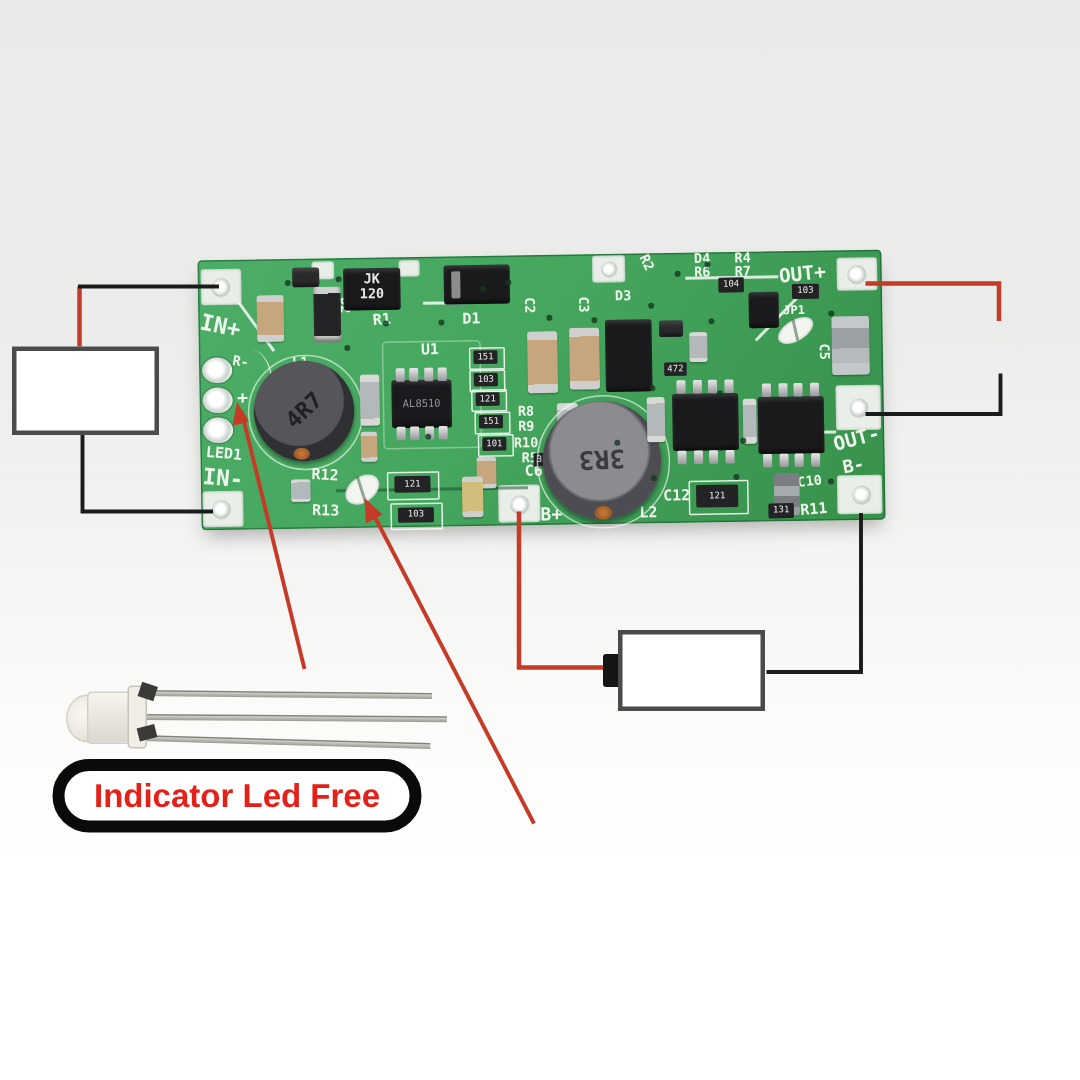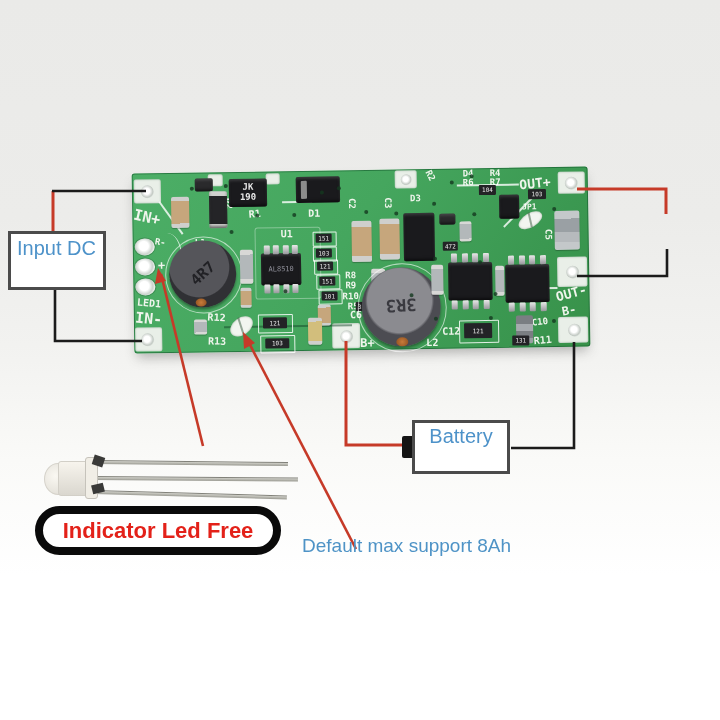--- a/index.html
+++ b/index.html
@@ -104,21 +104,21 @@
     <div class="trace" style="left:406px;top:26px;width:48px;transform:rotate(135deg);"></div>
     <div class="trace" style="left:325px;top:16px;width:62px;"></div>
     <div class="trace" style="left:400px;top:120px;width:24px;"></div>
     <div class="trace" style="left:150px;top:30px;width:30px;"></div>
     <div class="trace" style="left:90px;top:154px;width:128px;background:rgba(20,70,40,.5);height:2px;"></div>
     <div style="position:absolute;left:20px;top:60px;width:28px;height:46px;border-right:1.5px solid rgba(255,255,255,.75);border-radius:50%;"></div>
 
     <div class="ic" style="left:97px;top:7px;width:38px;height:28px;">
       <div style="position:absolute;width:100%;top:3px;text-align:center;color:#e8e8e8;font-size:9px;font-weight:bold;font-family:'DejaVu Sans Mono',monospace;line-height:10px;">
         <div>JK</div>
-        <div>190</div>
+        <div>120</div>
       </div>
     </div>
     <div class="ic" style="left:164px;top:6px;width:44px;height:26px;">
         <div style="position:absolute;left:5px;top:4px;width:6px;height:18px;background:#8c8c8c;border-radius:1px;"></div>
       </div>
     <div class="ic" style="left:63px;top:6px;width:18px;height:13px;background:#2a2a2c;"></div>
     <div class="captan" style="left:39px;top:24px;width:18px;height:31px;"></div>
     <div class="ic" style="left:77px;top:19px;width:18px;height:37px;background:linear-gradient(180deg,#cfcfcd 0 12%,#242427 12% 88%,#cfcfcd 88%);"></div>
 
     <div style="position:absolute;left:32px;top:64px;width:75px;height:75px;border:1.5px solid rgba(255,255,255,.6);border-radius:50%;"></div>
@@ -267,39 +267,36 @@
     <path d="M577,276 H667 V249" stroke="#1b1b1b" stroke-width="2.6" fill="none"></path>
     <path d="M346,341 V445 H403" stroke="#c63a28" stroke-width="3" fill="none"></path>
     <path d="M574,342 V448 H511" stroke="#1b1b1b" stroke-width="2.6" fill="none"></path>
     <path d="M203,446 L161,274" stroke="#c63a28" stroke-width="2.6" fill="none"></path>
     <polygon points="158,268 155,284 166,281" fill="#c63a28"></polygon>
     <path d="M356,549 L247,339" stroke="#c63a28" stroke-width="2.6" fill="none"></path>
     <polygon points="243,332 244,349 255,343" fill="#c63a28"></polygon>
   </svg>
 
   <div class="abox" style="left:8px;top:231px;width:86px;height:51px;font-size:20px;padding-left:6px;padding-top:2px;line-height:25px;z-index:6;">
-    <div>Input DC</div>
   </div>
   <div class="abox" style="left:412px;top:420px;width:92px;height:47px;font-size:20px;text-align:center;line-height:24px;padding-top:1px;z-index:6;">
-    <div>Battery</div>
   </div>
   <div style="position:absolute;left:402px;top:436px;width:12px;height:22px;background:#151515;border-radius:2px;z-index:5;"></div>
 
   <div>
     <div class="leg" style="left:95px;top:460px;width:193px;transform:rotate(0.6deg);"></div>
     <div class="leg" style="left:91px;top:476px;width:207px;transform:rotate(0.4deg);"></div>
     <div class="leg" style="left:94px;top:490px;width:193px;transform:rotate(1.6deg);"></div>
     <div style="position:absolute;left:44px;top:463px;width:26px;height:30px;border-radius:50% 40% 40% 50%;background:radial-gradient(circle at 40% 40%,#faf8f2,#dedbd3);border:1px solid #d5d2ca;"></div>
     <div style="position:absolute;left:58px;top:461px;width:30px;height:33px;border-radius:3px;background:linear-gradient(180deg,#f7f4ed,#dad7cf);border:1px solid #d2cfc7;"></div>
     <div style="position:absolute;left:85px;top:457px;width:11px;height:40px;border-radius:3px;background:#f1eee6;border:1px solid #c6c3bb;"></div>
     <div style="position:absolute;left:93px;top:456px;width:11px;height:10px;background:#3a3a38;transform:rotate(18deg);"></div>
     <div style="position:absolute;left:92px;top:484px;width:12px;height:9px;background:#3a3a38;transform:rotate(-14deg);"></div>
   </div>
 
   <div style="position:absolute;left:35px;top:506px;width:230px;height:33px;background:#ffffff;border:8px solid #0a0a0a;border-radius:26px;text-align:center;line-height:33px;font-size:22px;font-weight:bold;color:#e32119;z-index:6;">
     <span>Indicator Led Free</span>
   </div>
 
   <div style="position:absolute;left:302px;top:535px;font-size:19px;color:#4e93c6;line-height:22px;z-index:6;">
-    <div>Default max support 8Ah</div>
   </div>
 
 </div>
 
 </body></html>

